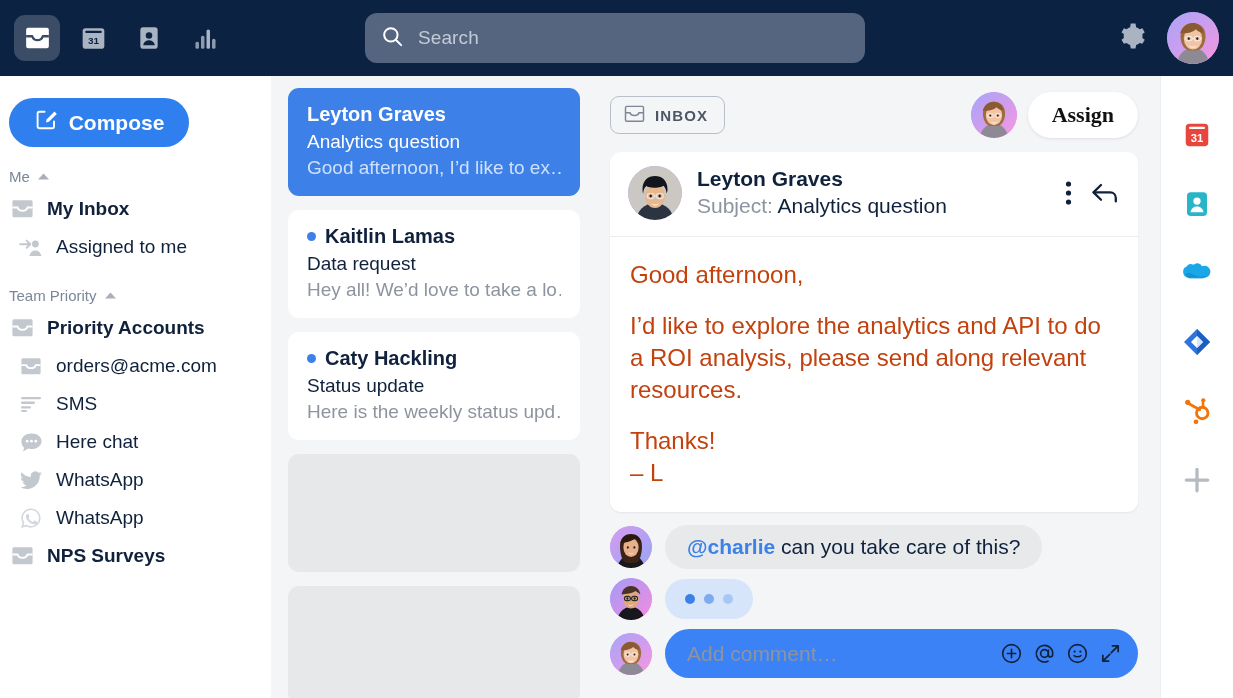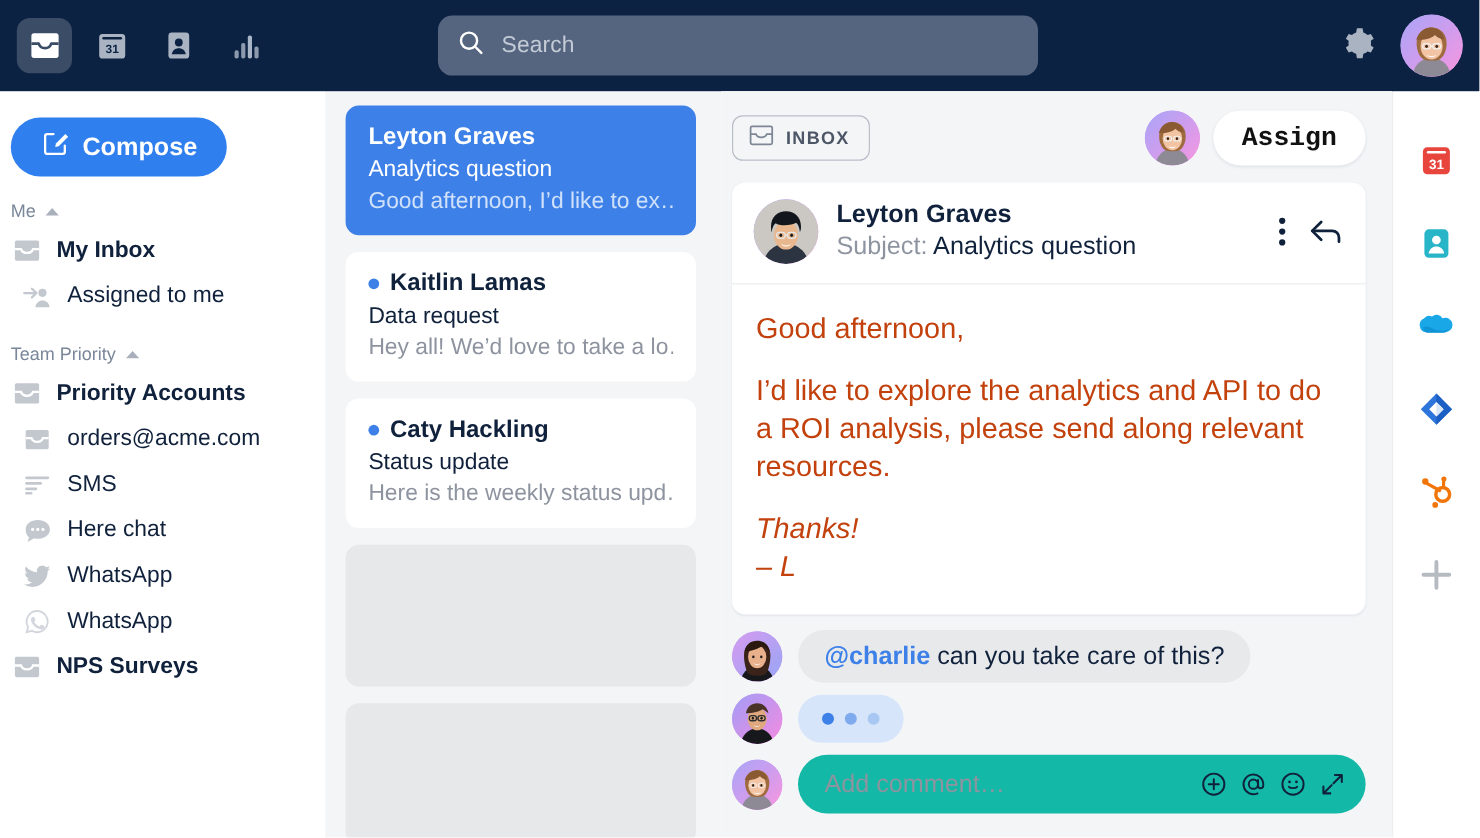--- a/index.html
+++ b/index.html
@@ -126,21 +126,21 @@
   .inbox-pill {
     height: 38px; border: 1.6px solid #B9BFC9; border-radius: 9px;
     background: transparent; display: flex; align-items: center; gap: 10px;
     padding: 0 16px 0 13px; cursor: pointer;
     font-family: inherit; font-size: 15px; font-weight: bold;
     letter-spacing: 1.1px; color: #4C5666;
   }
   .head-right { margin-left: auto; display: flex; align-items: center; gap: 11px; }
   .assign-btn {
     height: 46px; background: #FFFFFF; border: none; border-radius: 24px;
-    padding: 0 24px; font-family: Liberation Mono, monospace; font-size: 22px; font-weight: bold;
+    padding: 0 24px; font-family: Liberation Serif, serif; font-size: 22px; font-weight: bold;
     color: #111111; cursor: pointer;
     box-shadow: 0 1px 3px rgba(16,33,60,.10);
   }
 
   .msg-card {
     background: #FFFFFF; border-radius: 11px;
     box-shadow: 0 1px 2px rgba(16,33,60,.07);
     overflow: hidden;
   }
   .msg-head {
@@ -162,21 +162,21 @@
   .comments { margin-top: 13px; }
   .crow { display: flex; align-items: center; gap: 13px; margin-bottom: 9px; }
   .bubble {
     background: #E8E9EB; border-radius: 22px;
     padding: 10px 22px; font-size: 21px; color: #10213C;
   }
   .mention { color: #3C80E8; font-weight: bold; }
   .bubble.typing { background: #D6E5FA; padding: 15px 20px; display: flex; align-items: center; gap: 9px; }
   .tdot { width: 10px; height: 10px; border-radius: 50%; }
   .composer {
-    flex: 1; height: 49px; background: #14b8a6; border-radius: 25px;
+    flex: 1; height: 49px; background: #3b82f6; border-radius: 25px;
     display: flex; align-items: center; padding: 0 16px 0 22px; gap: 0;
   }
   .composer input {
     flex: 1; border: none; background: transparent; outline: none;
     font-family: inherit; font-size: 21px; color: #10213C;
   }
   .composer input::placeholder { color: #8E949F; opacity: 1; }
   .composer-icons { display: flex; align-items: center; gap: 10px; }
   .composer-icons span { cursor: pointer; display: flex; }
 
@@ -535,21 +535,21 @@
                 <path d="M11 5 3.5 12.4 11 19.8" stroke="#10213C" stroke-width="2.3" stroke-linecap="round" stroke-linejoin="round"></path>
                 <path d="M3.8 12.4h16.4c3.2 0 5.6 2.4 5.6 5.6v3.4" stroke="#10213C" stroke-width="2.3" stroke-linecap="round"></path>
               </svg>
             </span>
           </div>
         </div>
 
         <div class="msg-body">
           <p>Good afternoon,</p>
           <p>I’d like to explore the analytics and API to do a ROI analysis, please send along relevant resources.</p>
-          <p style="white-space:pre-line;font-style:italic;">Thanks!
+          <p style="white-space:pre-line;">Thanks!
 – L</p>
         </div>
       </div>
 
       <div class="comments">
 
         <div class="crow">
           <span class="avatar" style="width:42px;height:42px;">
             <svg viewBox="0 0 42 42" width="42" height="42">
               <defs>

